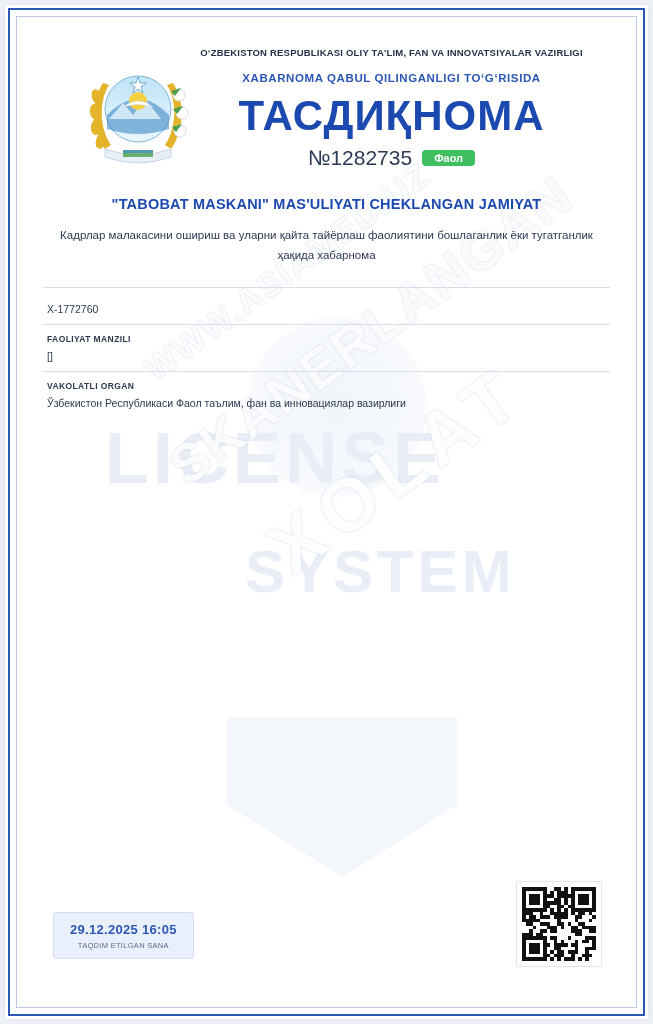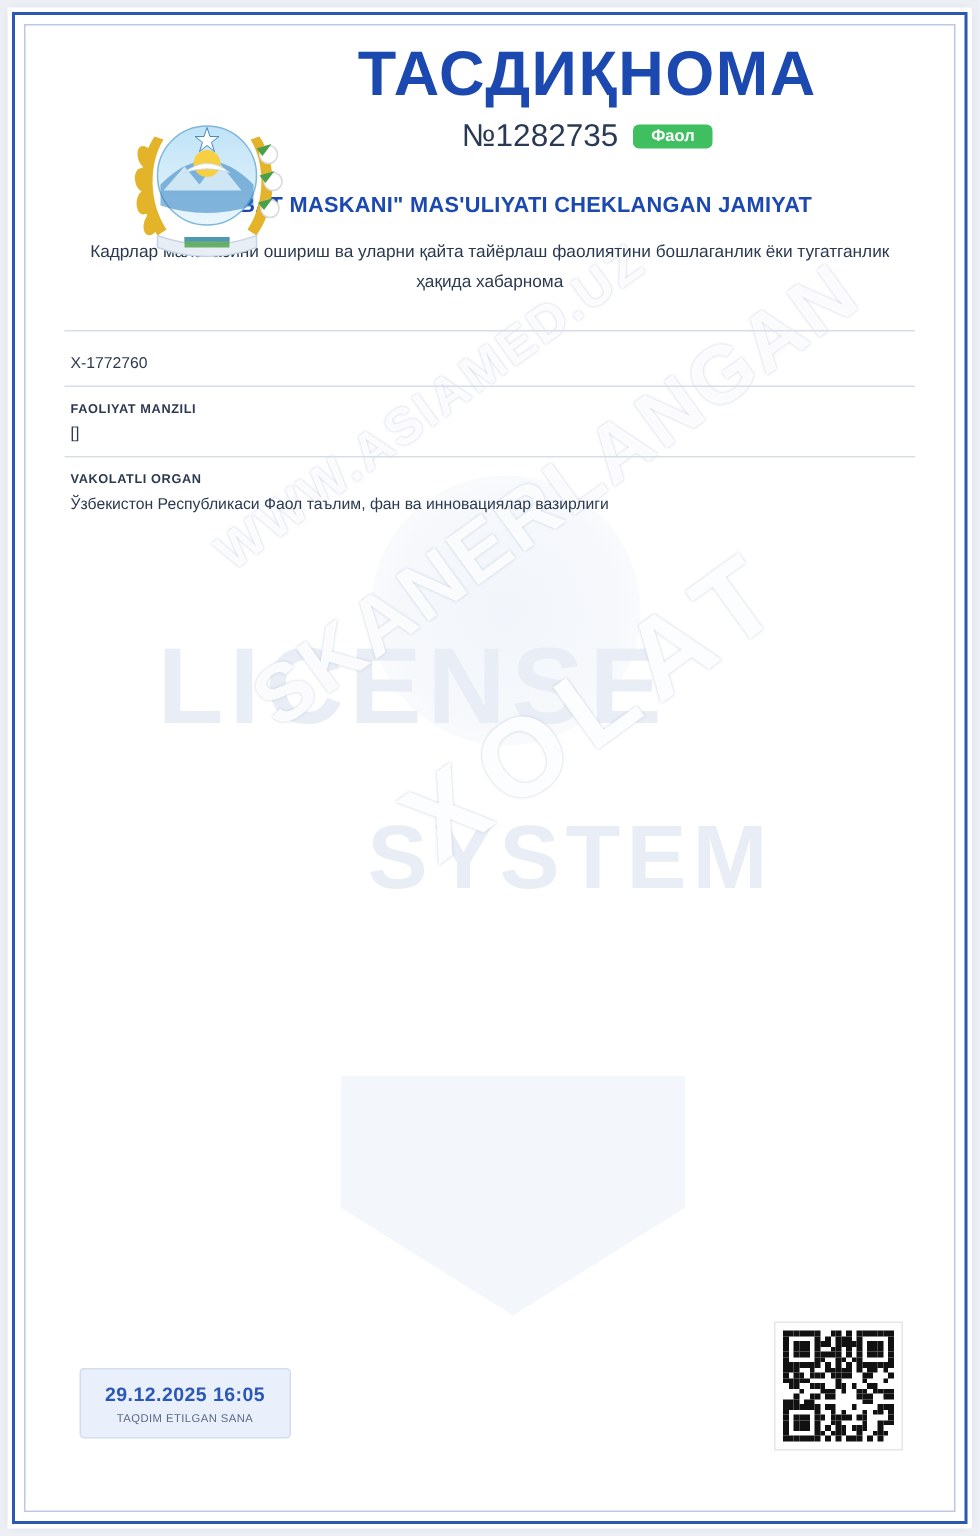--- a/index.html
+++ b/index.html
@@ -303,20 +303,22 @@
             <path d="M40 50 q15 -12 30 0 q-15 -5 -30 0 z" fill="#ffffff" stroke="#cfd8e4" stroke-width="0.6"></path>
 
             <polygon points="55,20 57,26 63,26 58,30 60,36 55,32 50,36 52,30 47,26 53,26" fill="#ffffff" stroke="#2f7fbf" stroke-width="0.6"></polygon>
 
             <path d="M22 92 q33 12 66 0 l0 8 q-33 12 -66 0 z" fill="#e8eef6" stroke="#c8d4e4"></path>
             <rect x="40" y="93" width="30" height="7" fill="#4aa048" opacity="0.8"></rect>
             <rect x="40" y="93" width="30" height="3" fill="#3f8ed0" opacity="0.7"></rect>
           </svg>
         </div>
 
+        <div class="ministry-line">O‘ZBEKISTON RESPUBLIKASI OLIY TA'LIM, FAN VA INNOVATSIYALAR VAZIRLIGI</div>
+        <div class="sub-line">XABARNOMA QABUL QILINGANLIGI TO‘G‘RISIDA</div>
         <div class="main-title">ТАСДИҚНОМА</div>
 
         <div class="num-row">
           <span class="num-text">№1282735</span>
           <span class="status-badge">Фаол</span>
         </div>
 
         <div class="org-name">"TABOBAT MASKANI" MAS'ULIYATI CHEKLANGAN JAMIYAT</div>
         <div class="desc">Кадрлар малакасини ошириш ва уларни қайта тайёрлаш фаолиятини бошлаганлик ёки тугатганлик ҳақида хабарнома</div>
 

